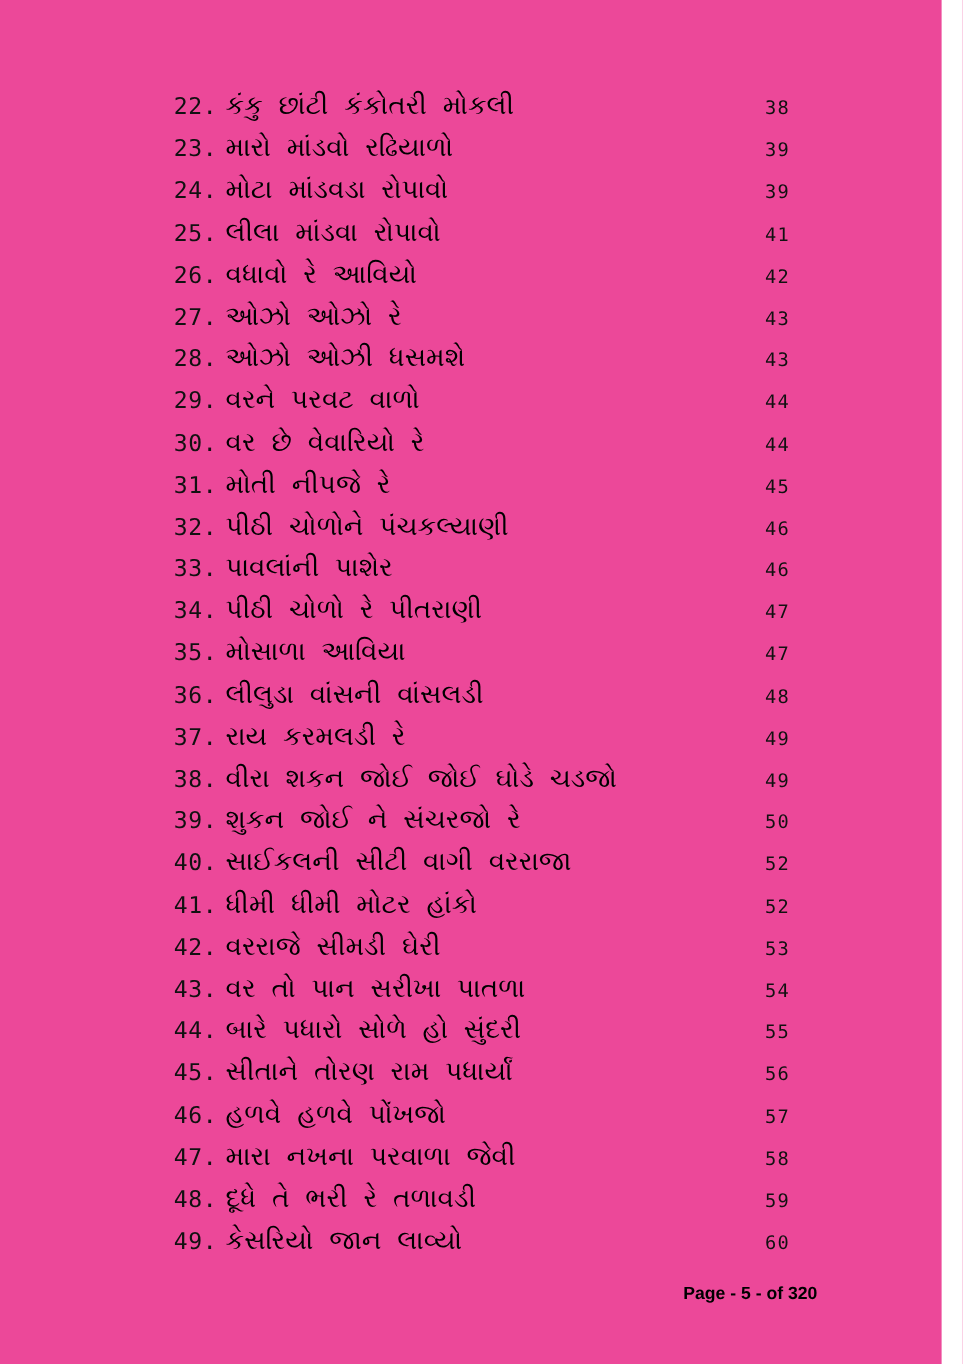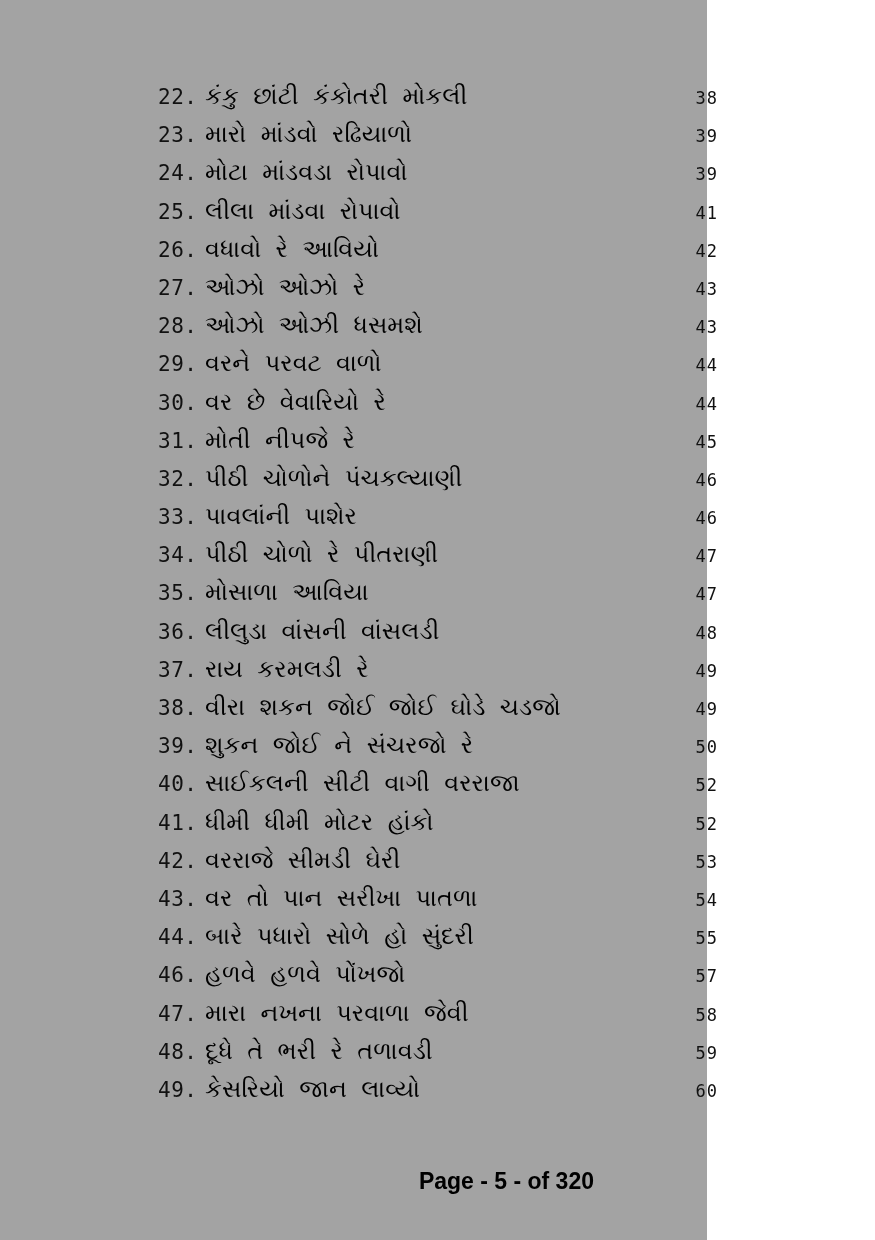--- a/index.html
+++ b/index.html
@@ -4,23 +4,23 @@
 <style>
   * { margin: 0; padding: 0; box-sizing: border-box; }
   html, body {
     width: 875px;
     height: 1240px;
     background: #ffffff;
     overflow: hidden;
   }
   .page {
     position: relative;
-    width: 707px;
+    width: 856px;
     height: 1240px;
-    background: #a3a3a3;
+    background: #ec4899;
     color: #000000;
   }
   .toc {
     position: absolute;
     top: 78px;
     left: 158px;
     width: 560px;
   }
   .toc-row {
     display: flex;
@@ -53,21 +53,21 @@
     line-height: 38.2px;
     color: #111111;
     letter-spacing: 1px;
   }
   .footer {
     position: absolute;
     top: 1168px;
     right: 113px;
     font-family: "Liberation Sans", sans-serif;
     font-weight: bold;
-    font-size: 23px;
+    font-size: 16px;
     color: #000000;
     white-space: nowrap;
   }
 </style>
 </head>
 <body>
 
 <div class="page">
 
   <div class="toc" id="toc-list">
@@ -202,20 +202,25 @@
       <span class="toc-title">વર તો પાન સરીખા પાતળા</span>
       <span class="toc-page">54</span>
     </div>
 
     <div class="toc-row">
       <span class="toc-no">44.</span>
       <span class="toc-title">બારે પધારો સોળે હો સુંદરી</span>
       <span class="toc-page">55</span>
     </div>
 
+    <div class="toc-row">
+      <span class="toc-no">45.</span>
+      <span class="toc-title">સીતાને તોરણ રામ પધાર્યાં</span>
+      <span class="toc-page">56</span>
+    </div>
 
     <div class="toc-row">
       <span class="toc-no">46.</span>
       <span class="toc-title">હળવે હળવે પોંખજો</span>
       <span class="toc-page">57</span>
     </div>
 
     <div class="toc-row">
       <span class="toc-no">47.</span>
       <span class="toc-title">મારા નખના પરવાળા જેવી</span>

